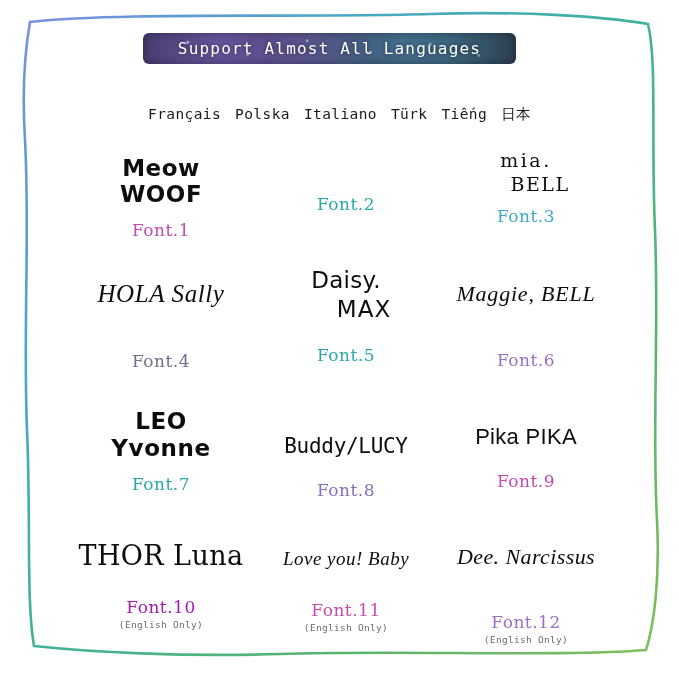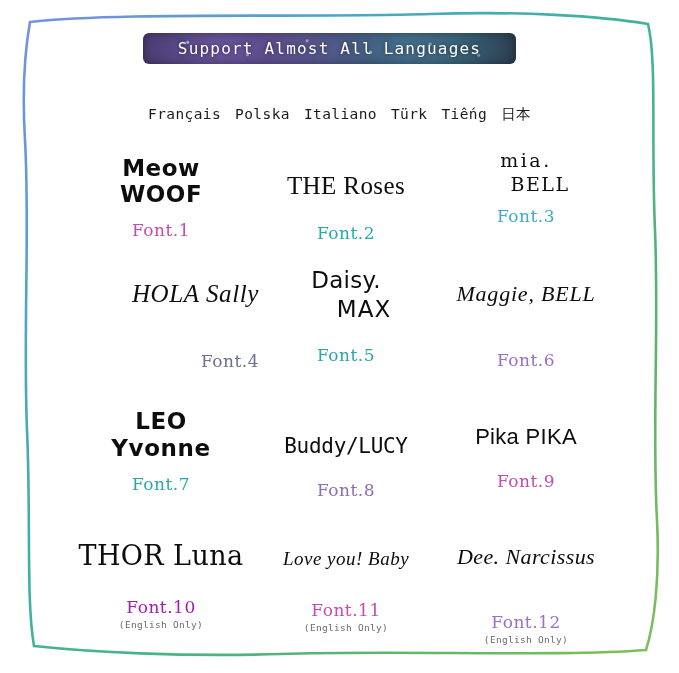--- a/index.html
+++ b/index.html
@@ -155,35 +155,32 @@
 
   <div class="cell" style="left:63px; top:155px; width:196px;">
     <div class="sample s1">
       <span class="l1">Meow</span>
       <span class="l2">WOOF</span>
     </div>
     <div class="label" style="color:#c44bb0; margin-top:12px;">Font.1</div>
   </div>
 
   <div class="cell" style="left:248px; top:172px; width:196px;">
-    <div class="sample s2">
-      <span class="l1">THE Roses</span>
-    </div>
     <div class="label" style="color:#2aa8a8; margin-top:22px;">Font.2</div>
   </div>
 
   <div class="cell" style="left:428px; top:150px; width:196px;">
     <div class="sample s3">
       <span class="l1">mia.</span>
       <span class="l2">BELL</span>
     </div>
     <div class="label" style="color:#3fa9c8; margin-top:10px;">Font.3</div>
   </div>
 
-  <div class="cell" style="left:63px; top:280px; width:196px;text-align:right;">
+  <div class="cell" style="left:63px; top:280px; width:196px;">
     <div class="sample s4">
       <span class="l1">HOLA Sally</span>
     </div>
     <div class="label" style="color:#6f6f8f; margin-top:42px;">Font.4</div>
   </div>
 
   <div class="cell" style="left:248px; top:267px; width:196px;">
     <div class="sample s5">
       <span class="l1">Daisy.</span>
       <span class="l2">MAX</span>

